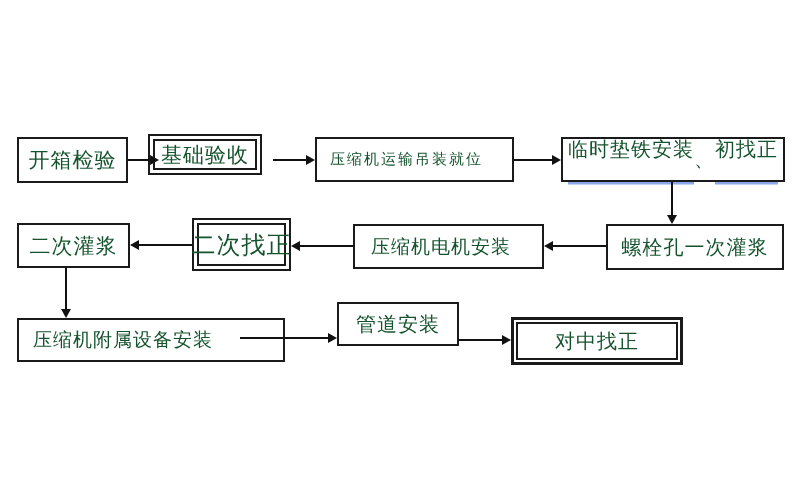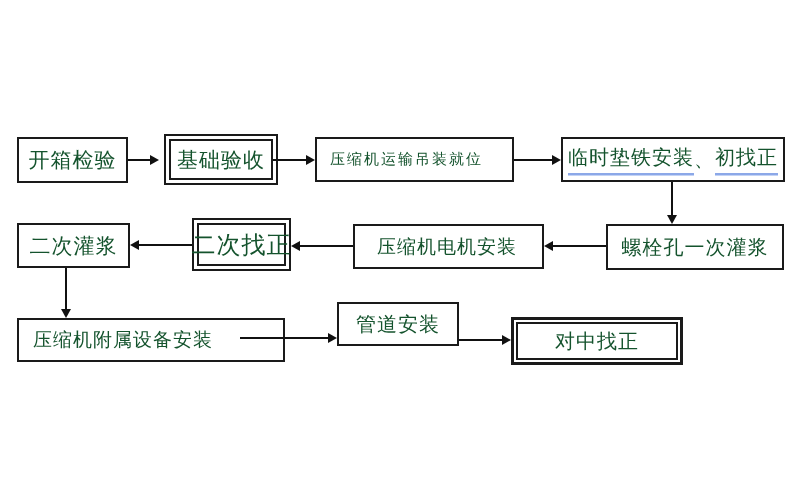--- a/index.html
+++ b/index.html
@@ -21,35 +21,35 @@
   }
   .dbl .inner {
     box-sizing:border-box; width:100%; height:100%;
     border:2px solid #1a1a1a;
     display:flex; align-items:center; justify-content:center;
     white-space:nowrap; letter-spacing:1px;
   }
   .dbl.bold { border-width:3px; padding:2px;text-align:center; }
   
   #n-unpacking       { left:17px;  top:137px; width:111px; height:46px; font-size:21px; }
-  #n-foundation      { left:164px; top:134px; width:114px; height:51px; font-size:21px; }
+  #n-foundation      { left:148px; top:134px; width:114px; height:41px; font-size:21px; }
   #n-transport       { left:315px; top:137px; width:199px; height:45px; font-size:15px; padding-left:13px; letter-spacing:2px; }
   #n-temp-pads       { left:561px; top:137px; width:224px; height:45px; font-size:20px; }
   #n-second-grouting { left:17px;  top:223px; width:113px; height:45px; font-size:21px; }
   #n-second-align    { left:192px; top:218px; width:99px;  height:53px; font-size:24px; }
-  #n-motor           { left:353px; top:224px; width:191px; height:45px; font-size:19px; padding-left:22px; }
+  #n-motor           { left:353px; top:224px; width:191px; height:45px; font-size:19px; padding-left:16px; }
   #n-bolt-grouting   { left:606px; top:224px; width:178px; height:46px; font-size:20px;align-items:center; }
   #n-aux             { left:17px;  top:318px; width:268px; height:44px; font-size:19px; padding-left:14px; }
   #n-pipe            { left:337px; top:302px; width:122px; height:44px; font-size:20px; }
   #n-centering       { left:511px; top:317px; width:172px; height:48px; font-size:20px; }
   
   .ul {
     border-bottom:2px solid #8ca8e8;
     box-shadow:0 1px 0 #c3d3f5;
-    padding-bottom:2px;
+    padding-bottom:19px;
   }
   
   .aline { position:absolute; background:#111; }
   .ah { position:absolute; width:0; height:0; border-style:solid; }
   .ah.right { border-width:5px 0 5px 9px; border-color:transparent transparent transparent #111; }
   .ah.left  { border-width:5px 9px 5px 0; border-color:transparent #111 transparent transparent; }
   .ah.down  { border-width:9px 5px 0 5px; border-color:#111 transparent transparent transparent; }
 </style>
 </head>
 <body>

